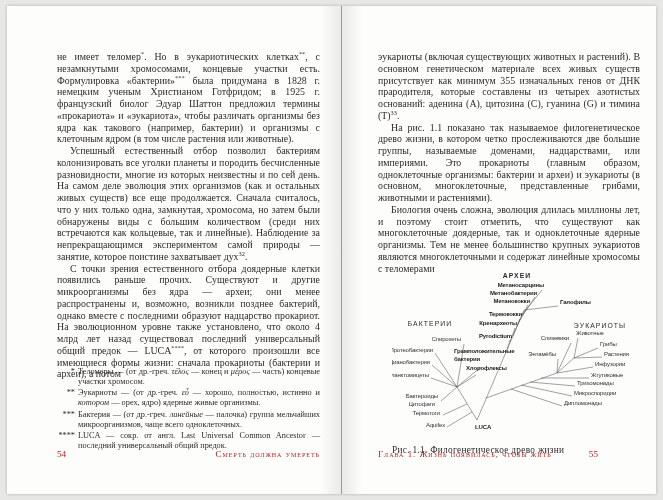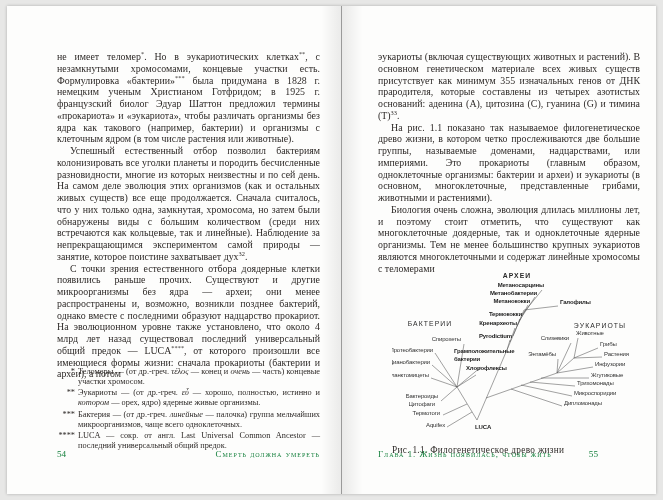--- a/index.html
+++ b/index.html
@@ -28,21 +28,21 @@
   .left-body{left:50px;top:45px;}
   .right-body{left:371px;top:45px;width:262px;}
   p.para{margin:0;font-size:9.9px;line-height:11.75px;text-align:justify;}
   p.para.indent{text-indent:13px;}
   sup{font-size:6.4px;line-height:0;vertical-align:super;}
   .footnotes{left:50px;top:361px;width:263px;color:#2e2a28;}
   .fn{display:flex;margin-bottom:2px;font-size:8.3px;line-height:9.7px;}
   .fn .mk{width:18px;flex:none;text-align:right;padding-right:3px;}
   .fn .tx{flex:1;text-align:justify;}
   .fn .tx i{font-style:italic;font-family:Liberation Serif, serif;}
-  .footer{top:443px;display:flex;justify-content:space-between;align-items:baseline;color:#15803d;text-align:center;}
+  .footer{top:443px;display:flex;justify-content:space-between;align-items:baseline;color:#b91c1c;text-align:center;}
   .footer-left{left:50px;width:263px;}
   .footer-right{left:371px;width:262px;}
   .pgnum{font-size:9.2px;}
   .running{font-variant:small-caps;letter-spacing:1px;font-size:8.8px;}
   .footer-left .running{}
   .footer-right .pgnum{margin-right:42px;}
   figure.phylo{left:369px;top:246px;width:264px;margin:16px;}
   figure.phylo svg{display:block;width:264px;height:170px;}
   figcaption{margin-top:7px;font-size:9.3px;letter-spacing:.3px;color:#2e2a28;}
   
@@ -60,21 +60,21 @@
 
   <div class="abs body-col left-body" id="left-body">
       <p class="para">не имеет теломер<sup>*</sup>. Но в эукариотических клетках<sup>**</sup>, с незамкнутыми хромосомами, концевые участки есть. Формулировка «бактерии»<sup>***</sup> была придумана в 1828 г. немецким ученым Христианом Готфридом; в 1925 г. французский биолог Эдуар Шаттон предложил термины «прокариота» и «эукариота», чтобы различать организмы без ядра как такового (например, бактерии) и организмы с клеточным ядром (в том числе растения или животные).</p>
       <p class="para indent">Успешный естественный отбор позволил бактериям колонизировать все уголки планеты и породить бесчисленные разновидности, многие из которых неизвестны и по сей день. На самом деле эволюция этих организмов (как и остальных живых существ) все еще продолжается. Сначала считалось, что у них только одна, замкнутая, хромосома, но затем были обнаружены виды с бо́льшим количеством (среди них встречаются как кольцевые, так и линейные). Наблюдение за непрекращающимся экспериментом самой природы — занятие, которое поистине захватывает дух<sup>32</sup>.</p>
       <p class="para indent">С точки зрения естественного отбора доядерные клетки появились раньше прочих. Существуют и другие микроорганизмы без ядра — археи; они менее распространены и, возможно, возникли позднее бактерий, однако вместе с последними образуют надцарство прокариот. На эволюционном уровне также установлено, что около 4 млрд лет назад существовал последний универсальный общий предок — LUCA<sup>****</sup>, от которого произошли все имеющиеся формы жизни: сначала прокариоты (бактерии и археи), а потом</p>
     </div>
 
   <div class="abs footnotes" id="footnotes">
       <div class="fn">
         <span class="mk">*</span>
-        <span class="tx">Теломеры — (от др.-греч. <i>τέλος</i> — конец и <i>очень</i> — часть) концевые участки хромосом.</span>
+        <span class="tx">Теломеры — (от др.-греч. <i>τέλος</i> — конец и <i>μέρος</i> — часть) концевые участки хромосом.</span>
       </div>
       <div class="fn">
         <span class="mk">**</span>
         <span class="tx">Эукариоты — (от др.-греч. <i>εὖ</i> — хорошо, полностью, истинно и <i>котором</i> — орех, ядро) ядерные живые организмы.</span>
       </div>
       <div class="fn">
         <span class="mk">***</span>
         <span class="tx">Бактерия — (от др.-греч. <i>линейные</i> — палочка) группа мельчайших микроорганизмов, чаще всего одноклеточных.</span>
       </div>
       <div class="fn">

